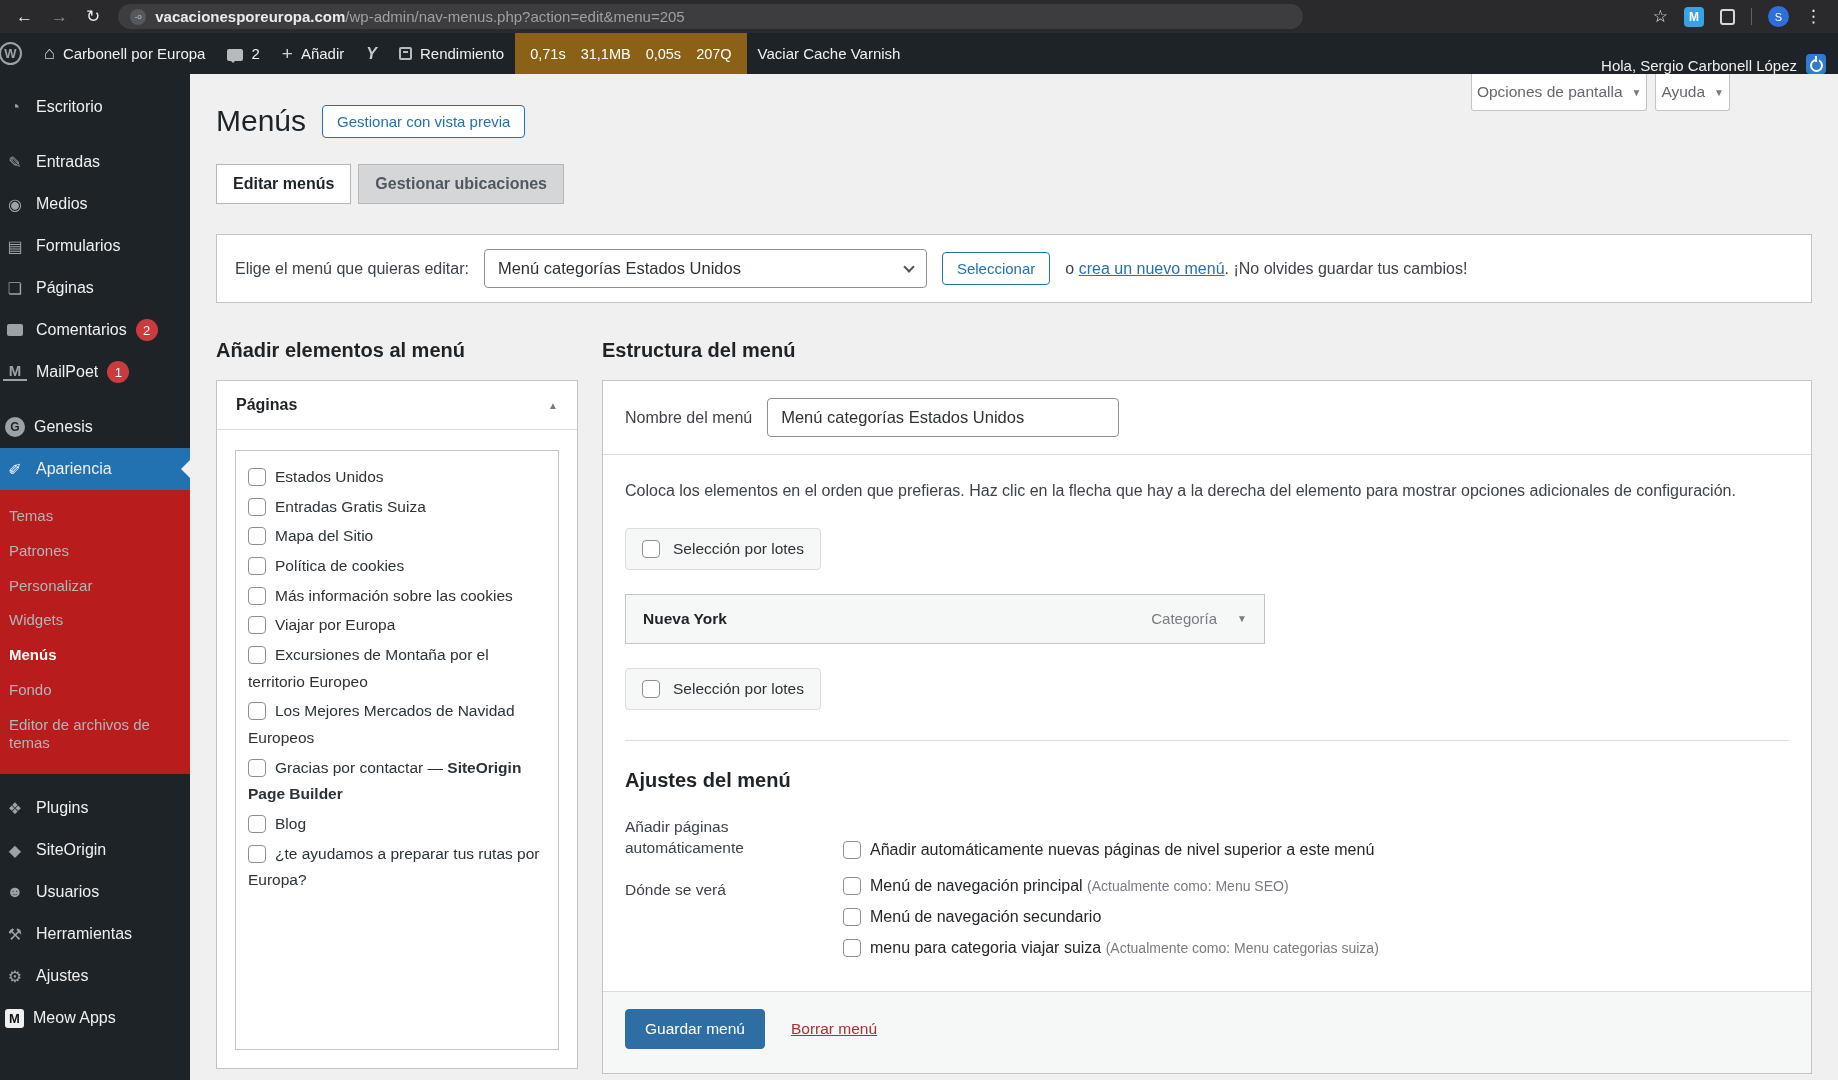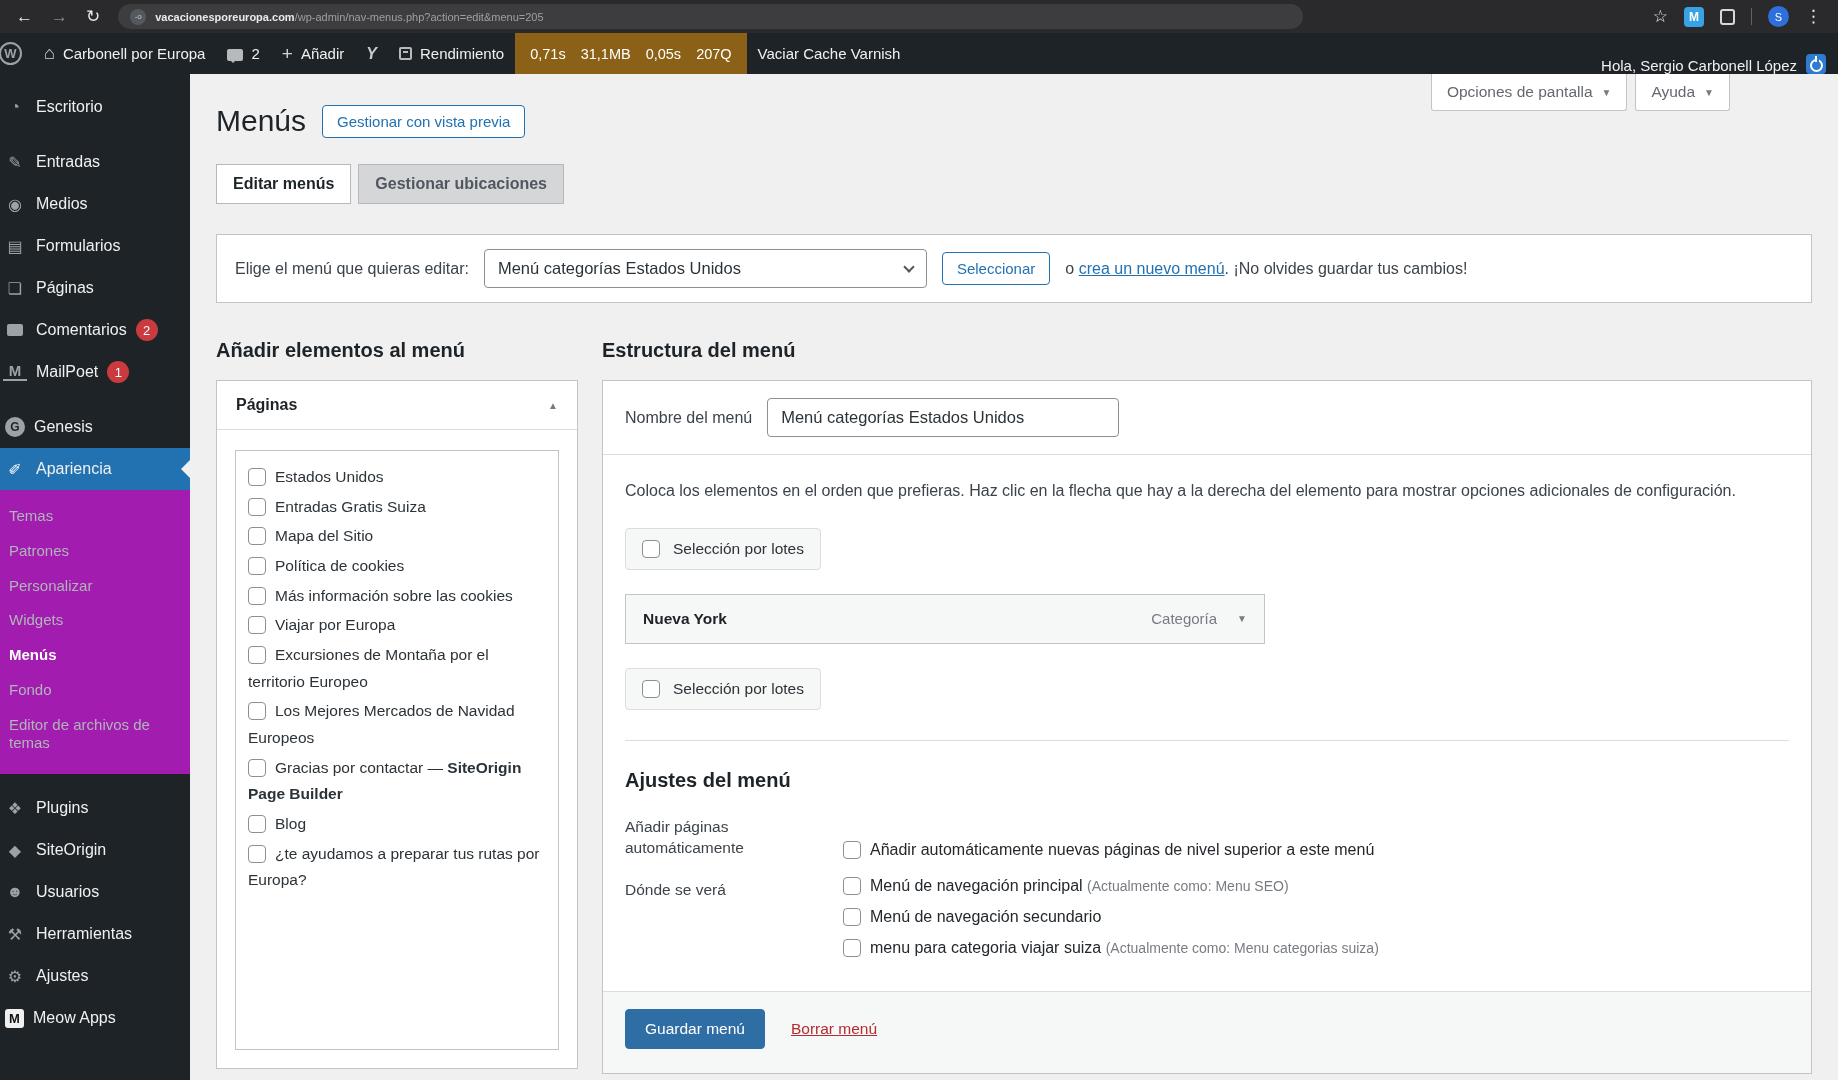--- a/index.html
+++ b/index.html
@@ -5,21 +5,21 @@
   * { margin:0; padding:0; box-sizing:border-box; }
   html,body { width:1838px; height:1080px; overflow:hidden; }
   body { font-family:"Liberation Sans", sans-serif; background:#f0f0f1; color:#1d2327; }
 
   
   .browser-bar { height:33px; background:#2a2a2c; display:flex; align-items:center; padding:0 16px; gap:18px; }
   .b-ico { font-size:17px; color:#e8eaed; cursor:pointer; }
   .b-ico.dim { color:#87898c; }
   .url-pill { flex:1; max-width:1185px; height:25px; background:#3d3d40; border-radius:13px; display:flex; align-items:center; padding:0 12px; gap:9px; }
   .site-info { width:16px; height:16px; border-radius:50%; background:#55585c; color:#c8cacc; font-size:8px; display:flex; align-items:center; justify-content:center; letter-spacing:0; }
-  .url-text { font-size:11px; white-space:nowrap; overflow:hidden; }
+  .url-text { font-size:15px; white-space:nowrap; overflow:hidden; }
   .url-domain { color:#e8eaed; font-weight:700; }
   .url-path { color:#9aa0a6; }
   .b-right { display:flex; align-items:center; gap:16px; margin-left:auto; }
   .ext-m { width:20px; height:20px; border-radius:4px; background:#38a3e4; color:#fff; font-size:12px; font-weight:700; display:flex; align-items:center; justify-content:center; }
   .ext-box { width:15px; height:16px; border:2px solid #d6d8da; border-radius:3px; }
   .vsep { width:1px; height:17px; background:#5f6368; }
   .avatar { width:21px; height:21px; border-radius:50%; background:#2f6fdb; color:#fff; font-size:11px; display:flex; align-items:center; justify-content:center; }
 
   
   .admin-bar { height:41px; background:#1d2327; color:#f0f0f1; display:flex; align-items:stretch; font-size:15px; }
@@ -42,34 +42,34 @@
   .frame { display:flex; height:1006px; }
 
   
   .sidebar { width:190px; background:#1d2327; flex:none; padding-top:12px; font-size:16px; }
   .sb-item { position:relative; display:flex; align-items:center; gap:9px; height:42px; padding-left:3px; color:#f0f0f1; cursor:pointer; }
   .sb-ico { width:24px; flex:none; text-align:center; font-size:16px; color:#9ca2a7; }
   .sb-item.active { background:#2271b1; }
   .sb-item.active .sb-ico { color:#fff; }
   .sb-item.active::after { content:""; position:absolute; right:0; top:50%; margin-top:-9px; border:9px solid transparent; border-right-color:#f0f0f1; }
   .sb-badge { min-width:22px; height:22px; border-radius:50%; background:#ca3b3f; color:#fff; font-size:13px; display:flex; align-items:center; justify-content:center; padding:0 2px; }
-  .submenu { background:#a21caf; padding:9px 0 13px; }
+  .submenu { background:#b91c1c; padding:9px 0 13px; }
   .submenu .sm-item { display:block; padding:8px 8px 8px 9px; color:#b0b5ba; font-size:15px; line-height:1.25; cursor:pointer; }
   .submenu .sm-item.current { color:#fff; font-weight:700; }
   [data-icon="genesis-icon"] { background:#9ca2a7; color:#1d2327; border-radius:50%; width:20px; height:20px; font-size:12px; font-weight:700; display:inline-flex; align-items:center; justify-content:center; margin-left:2px; }
   [data-icon="meow-icon"] { background:#f0f0f1; color:#111; border-radius:3px; width:19px; height:19px; font-size:13px; font-weight:700; display:inline-flex; align-items:center; justify-content:center; margin-left:2px; }
   [data-icon="mailpoet-icon"] { font-weight:700; font-size:15px; border-bottom:2px solid #9ca2a7; line-height:1.1; }
   [data-icon="comments-icon"] { position:relative; }
   [data-icon="comments-icon"]::before { content:""; display:block; width:16px; height:12px; background:#9ca2a7; border-radius:2px; margin:0 auto; }
   [data-icon="comments-icon"]::after { content:""; position:absolute; left:7px; bottom:-4px; border:4px solid transparent; border-top-color:#9ca2a7; }
 
   
   .main { flex:1; position:relative; padding:0 26px; }
   .screen-meta { position:absolute; top:0; right:108px; display:flex; gap:8px; z-index:5; }
-  .meta-tab { background:#fff; border:1px solid #c3c4c7; border-top:none; border-radius:0 0 3px 3px; padding:9px 15px; color:#646970; font-size:15.5px; display:flex; align-items:center; gap:9px; cursor:pointer; }
+  .meta-tab { background:#fff; border:1px solid #c3c4c7; border-top:none; border-radius:0 0 3px 3px; padding:9px 5px; color:#646970; font-size:15.5px; display:flex; align-items:center; gap:9px; cursor:pointer; }
   .tri-down { font-size:10px; color:#787c82; }
   .tri-up { font-size:10px; color:#787c82; }
 
   .title-row { display:flex; align-items:center; gap:16px; padding-top:30px; }
   h1.page-title { font-size:30px; font-weight:400; color:#1d2327; }
   .btn-secondary { background:#fff; border:1px solid #2271b1; border-radius:4px; color:#2271b1; font-size:15px; padding:7px 14px; cursor:pointer; font-family:inherit; }
 
   .nav-tabs { margin-top:26px; display:flex; }
   .nav-tab { border:1px solid #b7b8bb; background:#d5d6d8; color:#50575e; font-weight:700; font-size:16px; padding:10px 16px; margin-right:7px; cursor:pointer; }
   .nav-tab.active { background:#fff; color:#1d2327; }

